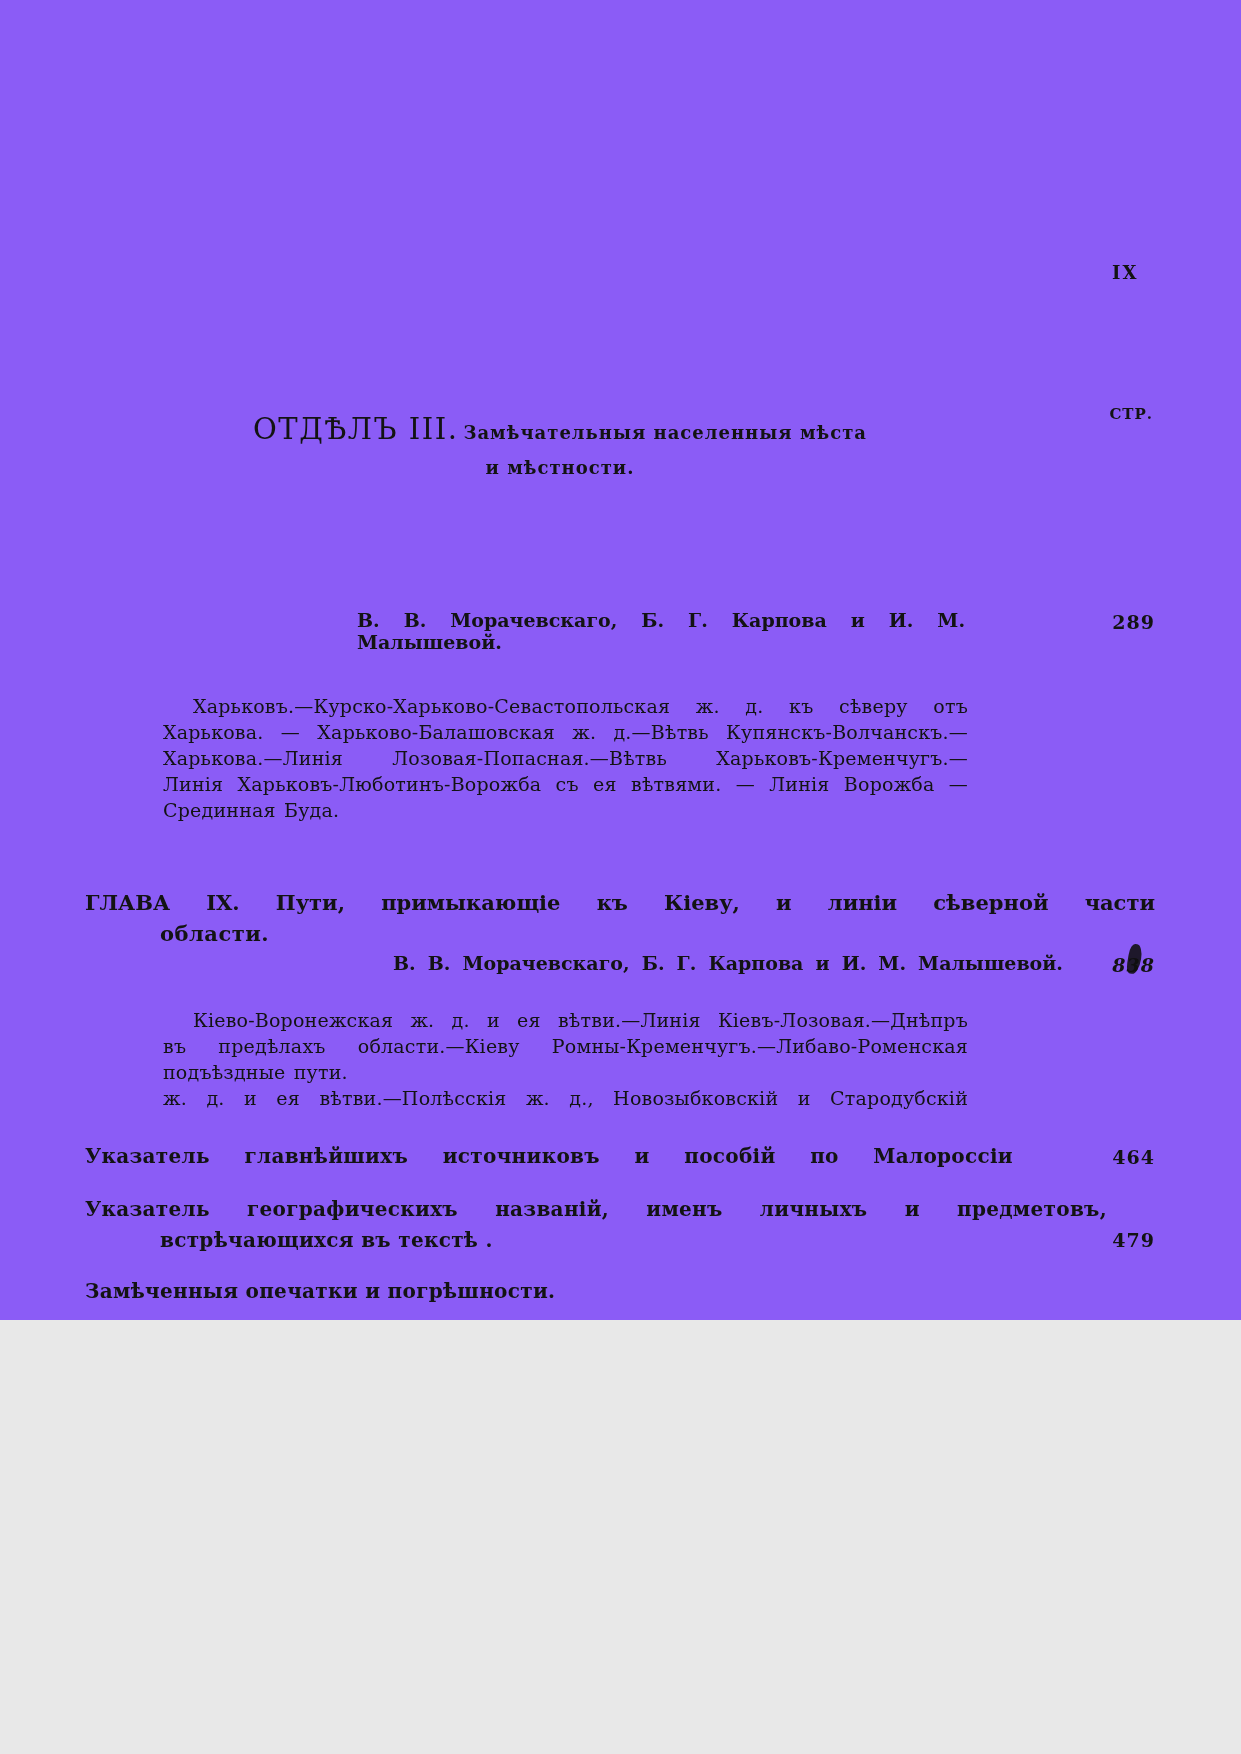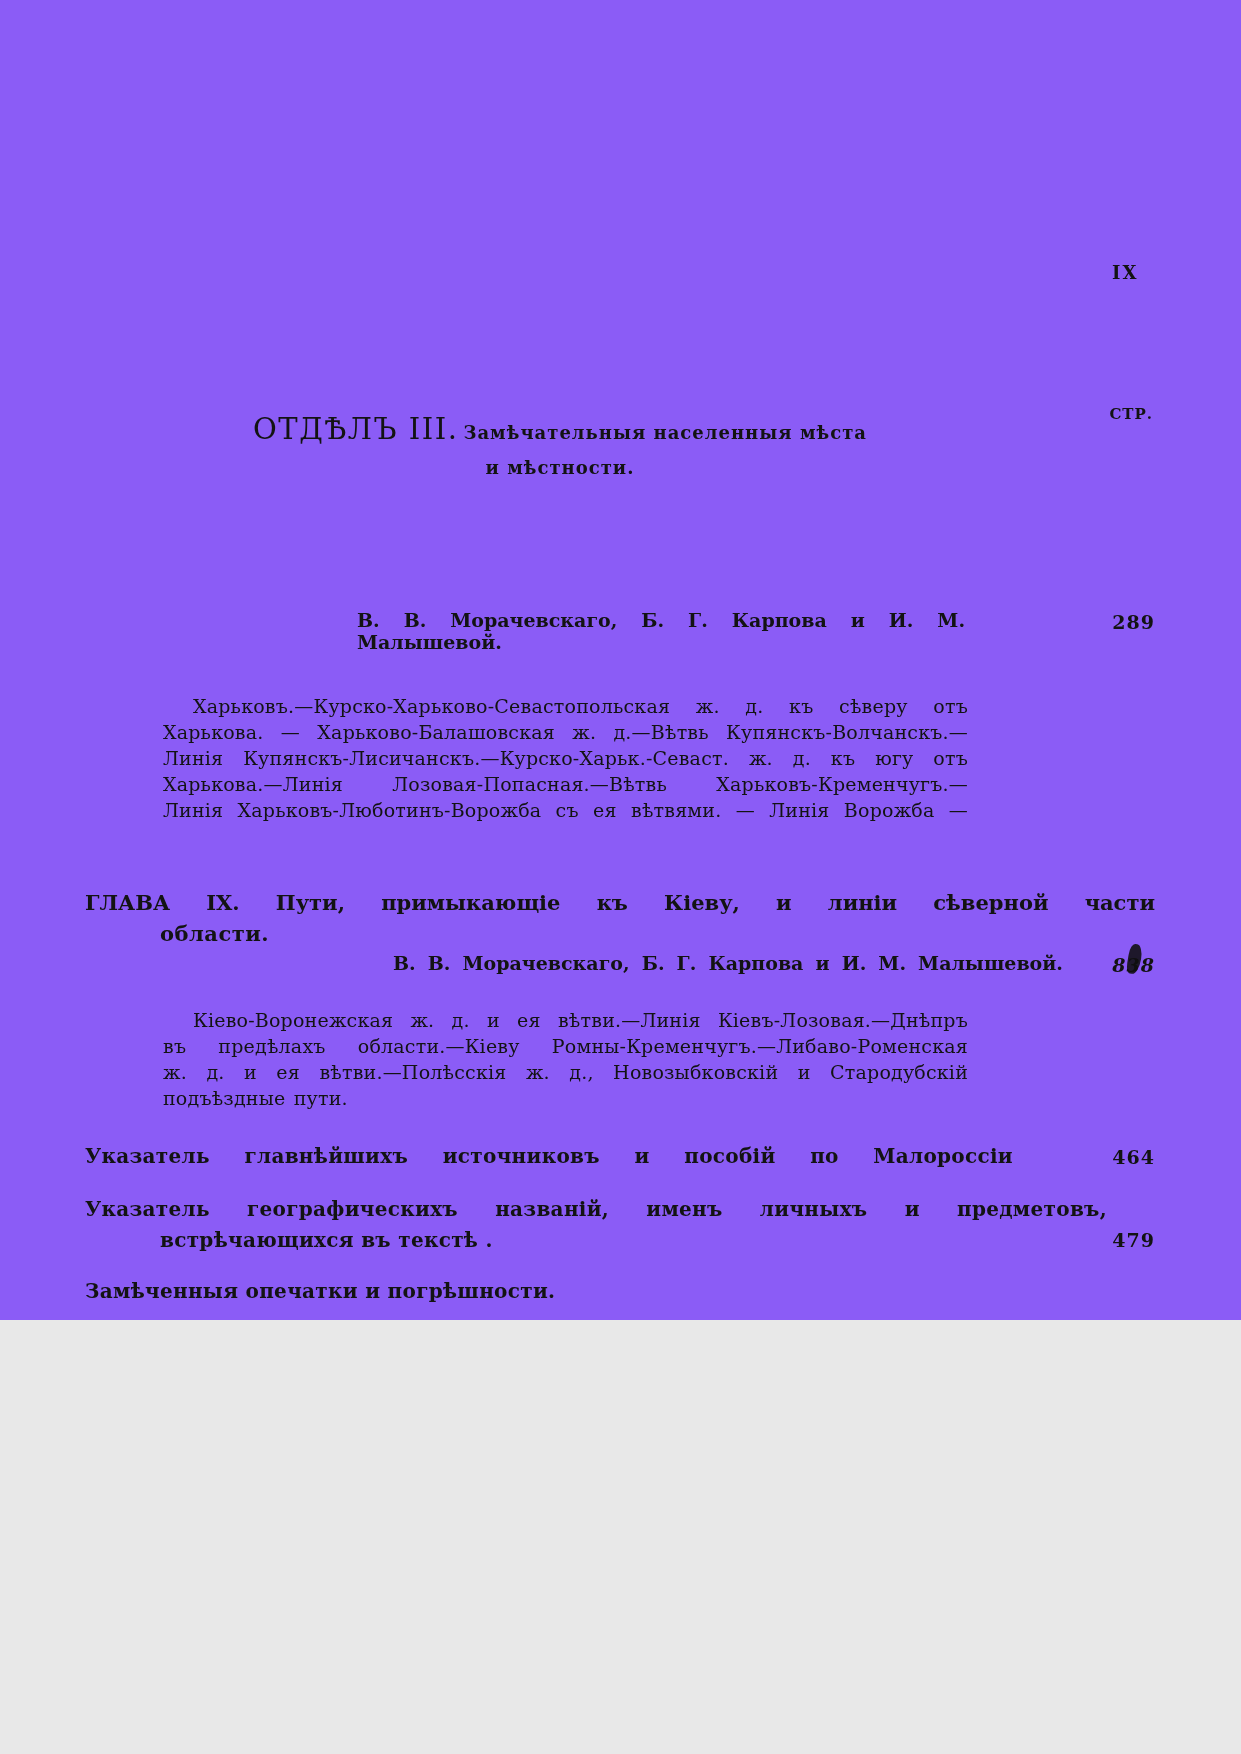--- a/index.html
+++ b/index.html
@@ -119,37 +119,37 @@
     <span class="title-bold">и мѣстности.</span>
   </div>
 
 
   <div class="abs authors8">В. В. Морачевскаго, Б. Г. Карпова и И. М. Малышевой.</div>
   <div class="abs pagenum p-ch8">289</div>
 
   <div class="abs summary summary8">
     <div class="jl jl-first">Харьковъ.—Курско-Харьково-Севастопольская ж. д. къ сѣверу отъ</div>
     <div class="jl">Харькова. — Харьково-Балашовская ж. д.—Вѣтвь Купянскъ-Волчанскъ.—</div>
-    <div class="jl">Линія Купянскъ-Лисичанскъ.—Курско-Харьк.-Севаст. ж. д. къ югу отъ</div>
     <div class="jl">Харькова.—Линія Лозовая-Попасная.—Вѣтвь Харьковъ-Кременчугъ.—</div>
     <div class="jl">Линія Харьковъ-Люботинъ-Ворожба съ ея вѣтвями. — Линія Ворожба —</div>
+    <div class="jl jl-last">Срединная Буда.</div>
   </div>
 
   <div class="abs ch9-line1">ГЛАВА IX. Пути, примыкающіе къ Кіеву, и линіи сѣверной части</div>
   <div class="abs ch9-line2">области.</div>
 
   <div class="abs authors9">В. В. Морачевскаго, Б. Г. Карпова и И. М. Малышевой.</div>
   <div class="abs pagenum p-ch9">838</div>
   <div class="abs ink-blot"></div>
 
   <div class="abs summary summary9">
     <div class="jl jl-first">Кіево-Воронежская ж. д. и ея вѣтви.—Линія Кіевъ-Лозовая.—Днѣпръ</div>
     <div class="jl">въ предѣлахъ области.—Кіеву Ромны-Кременчугъ.—Либаво-Роменская</div>
+    <div class="jl jl-last">подъѣздные пути.</div>
     <div class="jl">ж. д. и ея вѣтви.—Полѣсскія ж. д., Новозыбковскій и Стародубскій</div>
-    <div class="jl jl-last">подъѣздные пути.</div>
   </div>
 
   <div class="abs idx-line idx1">Указатель главнѣйшихъ источниковъ и пособій по Малороссіи</div>
   <div class="abs pagenum p-idx1">464</div>
 
   <div class="abs idx-line idx2a">Указатель географическихъ названій, именъ личныхъ и предметовъ,</div>
   <div class="abs idx-line idx2b">встрѣчающихся въ текстѣ .</div>
   <div class="abs pagenum p-idx2">479</div>
 
   <div class="abs idx-line idx3">Замѣченныя опечатки и погрѣшности.</div>

